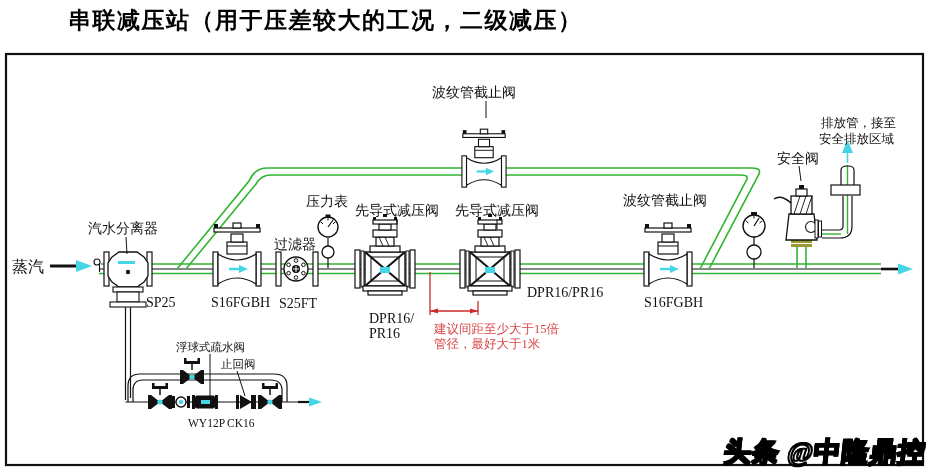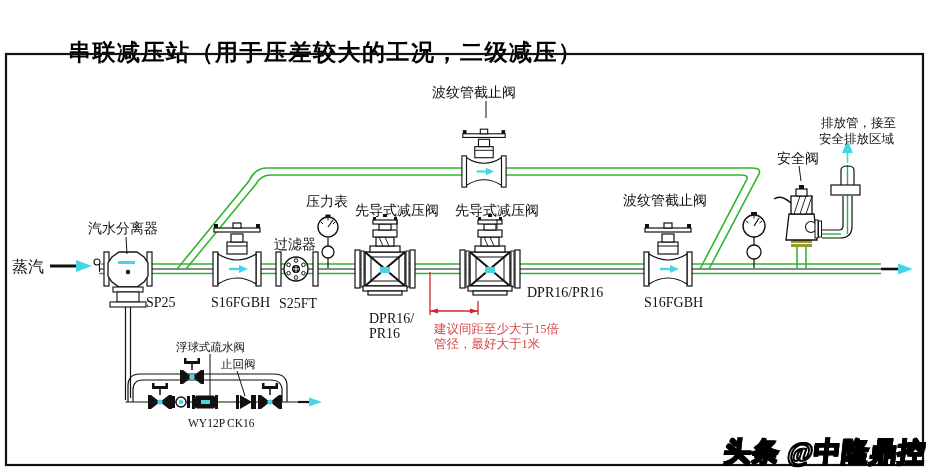--- a/index.html
+++ b/index.html
@@ -1,19 +1,19 @@
 <!DOCTYPE html>
 <html><head>
 <meta charset="utf-8">
 <style>
   html,body{margin:0;padding:0;background:#ffffff;}
   .stage{position:relative;width:929px;height:474px;background:#fff;overflow:hidden;
          font-family:"Liberation Serif",serif;}
   .title{position:absolute;left:68px;top:5px;font-size:23px;font-weight:bold;
-         letter-spacing:1.5px;color:#000;white-space:nowrap;margin-top:32px;}
+         letter-spacing:1.5px;color:#000;white-space:nowrap;}
   .watermark{position:absolute;right:3px;bottom:4px;font-size:27px;font-weight:bold;
          color:#ffffff;-webkit-text-stroke:1.7px #000;
          text-shadow:1px 1px 0 #000,-1px -1px 0 #000,1px -1px 0 #000,-1px 1px 0 #000;
          transform:skewX(-6deg);letter-spacing:1px;white-space:nowrap;z-index:5;}
   svg{position:absolute;left:0;top:0;}
   svg text{font-family:"Liberation Serif",serif;fill:#111;}
   .lbl{font-size:14px;}
   .lbl-sm{font-size:11.5px;}
   .lbl-md{font-size:12.5px;}
   .model{font-size:14px;}

